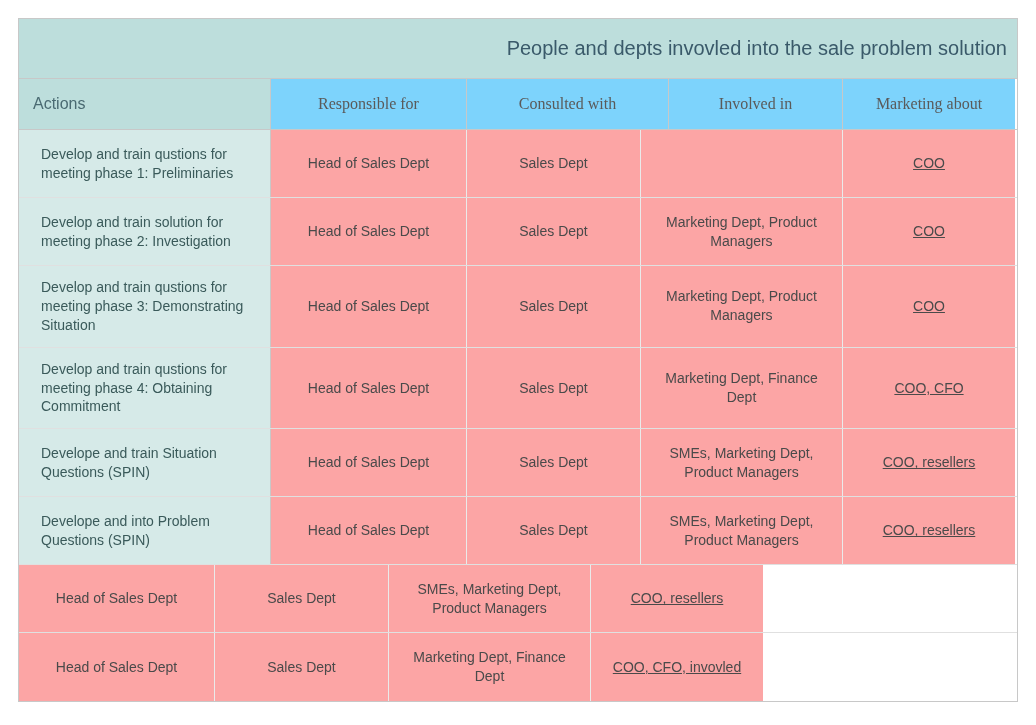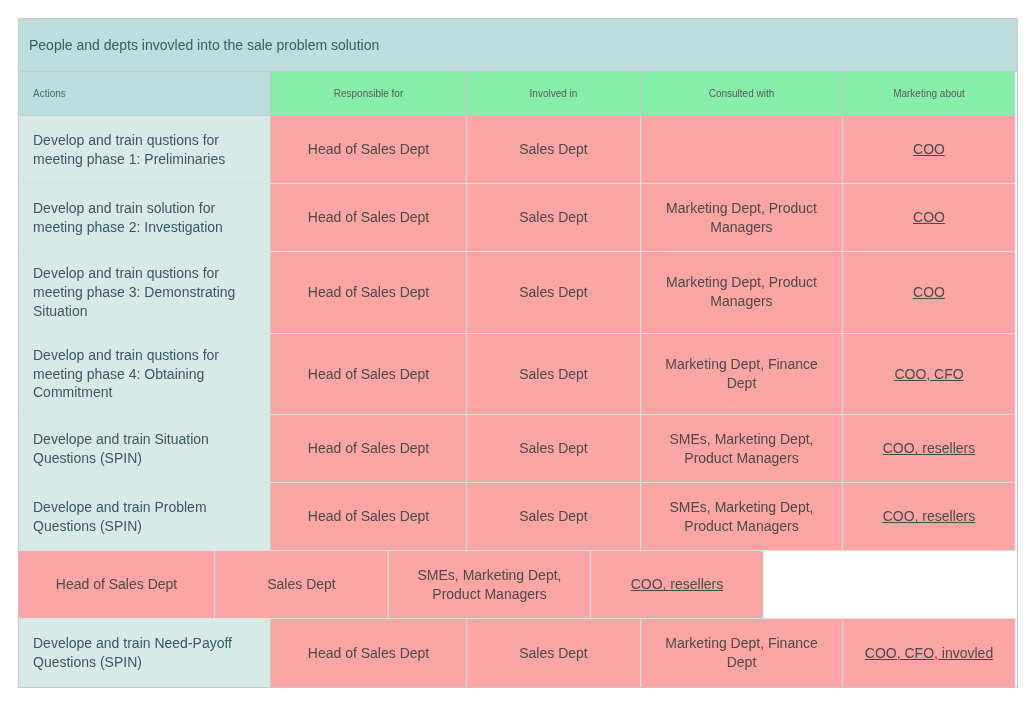--- a/index.html
+++ b/index.html
@@ -13,48 +13,49 @@
       padding: 18px;
       width: 1036px;
       height: 725px;
     }
     .table-container {
       border: 1px solid #c8c8c8;
       width: 100%;
     }
     .title-row {
       background: #bddedc;
-      text-align: left;
+      text-align: right;
       padding: 18px 10px;
-      font-size: 14px;
+      font-size: 20px;
       color: #3a5a6a;
       border-bottom: 1px solid #c8c8c8;
     }
     .header-row {
       display: flex;
       border-bottom: 1px solid #c8c8c8;
     }
     .header-cell {
       padding: 16px 10px;
-      font-size: 10px;
+      font-size: 16px;
       color: #5a5a5a;
       text-align: center;
       border-right: 1px solid #c8c8c8;
     }
     .header-cell:last-child {
       border-right: none;
     }
     .header-cell.actions {
       background: #bddedc;
       text-align: left;
       padding-left: 14px;
       color: #4a6a72;
     }
     .header-cell.other {
-      background: #86efac;
+      background: #7dd3fc;
+      font-family: Liberation Serif, serif;
     }
     .data-row {
       display: flex;
       border-bottom: 1px solid #e0e0e0;
       min-height: 68px;
     }
     .data-row:last-child {
       border-bottom: none;
     }
     .data-cell {
@@ -70,42 +71,42 @@
       line-height: 1.35;
     }
     .data-cell:last-child {
       border-right: none;
       text-decoration: underline;
     }
     .data-cell.actions {
       background: #d6eae8;
       text-align: left;
       justify-content: flex-start;
-      padding-left: 14px;
+      padding-left: 22px;
       padding-right: 14px;
       color: #3a5a5a;
       border-right: 1px solid #c8c8c8;
     }
     .col-actions { width: 252px; flex: 0 0 252px; }
     .col-responsible { width: 196px; flex: 0 0 196px; }
     .col-involved { width: 174px; flex: 0 0 174px; }
     .col-consulted { width: 202px; flex: 0 0 202px; }
     .col-informed { width: 172px; flex: 0 0 172px; }
   </style>
 </head>
 <body>
 
 <div class="table-container">
   <div class="title-row">People and depts invovled into the sale problem solution</div>
 
   <div class="header-row">
     <div class="header-cell actions col-actions">Actions</div>
     <div class="header-cell other col-responsible">Responsible for</div>
+    <div class="header-cell other col-consulted">Consulted with</div>
     <div class="header-cell other col-involved">Involved in</div>
-    <div class="header-cell other col-consulted">Consulted with</div>
     <div class="header-cell other col-informed">Marketing about</div>
   </div>
 
   <div class="data-row">
     <div class="data-cell actions col-actions">Develop and train qustions for meeting phase 1: Preliminaries</div>
     <div class="data-cell col-responsible">Head of Sales Dept</div>
     <div class="data-cell col-involved">Sales Dept</div>
     <div class="data-cell col-consulted"></div>
     <div class="data-cell col-informed">COO</div>
   </div>
@@ -136,35 +137,34 @@
 
   <div class="data-row">
     <div class="data-cell actions col-actions">Develope and train Situation Questions (SPIN)</div>
     <div class="data-cell col-responsible">Head of Sales Dept</div>
     <div class="data-cell col-involved">Sales Dept</div>
     <div class="data-cell col-consulted">SMEs, Marketing Dept, Product Managers</div>
     <div class="data-cell col-informed">COO, resellers</div>
   </div>
 
   <div class="data-row">
-    <div class="data-cell actions col-actions">Develope and train Problem Questions (SPIN)</div>
+    <div class="data-cell actions col-actions">Develope and into Problem Questions (SPIN)</div>
     <div class="data-cell col-responsible">Head of Sales Dept</div>
     <div class="data-cell col-involved">Sales Dept</div>
     <div class="data-cell col-consulted">SMEs, Marketing Dept, Product Managers</div>
     <div class="data-cell col-informed">COO, resellers</div>
   </div>
 
   <div class="data-row">
     <div class="data-cell col-responsible">Head of Sales Dept</div>
     <div class="data-cell col-involved">Sales Dept</div>
     <div class="data-cell col-consulted">SMEs, Marketing Dept, Product Managers</div>
     <div class="data-cell col-informed">COO, resellers</div>
   </div>
 
   <div class="data-row">
-    <div class="data-cell actions col-actions">Develope and train Need-Payoff Questions (SPIN)</div>
     <div class="data-cell col-responsible">Head of Sales Dept</div>
     <div class="data-cell col-involved">Sales Dept</div>
     <div class="data-cell col-consulted">Marketing Dept, Finance Dept</div>
     <div class="data-cell col-informed">COO, CFO, invovled</div>
   </div>
 
 </div>
 
 </body></html>

